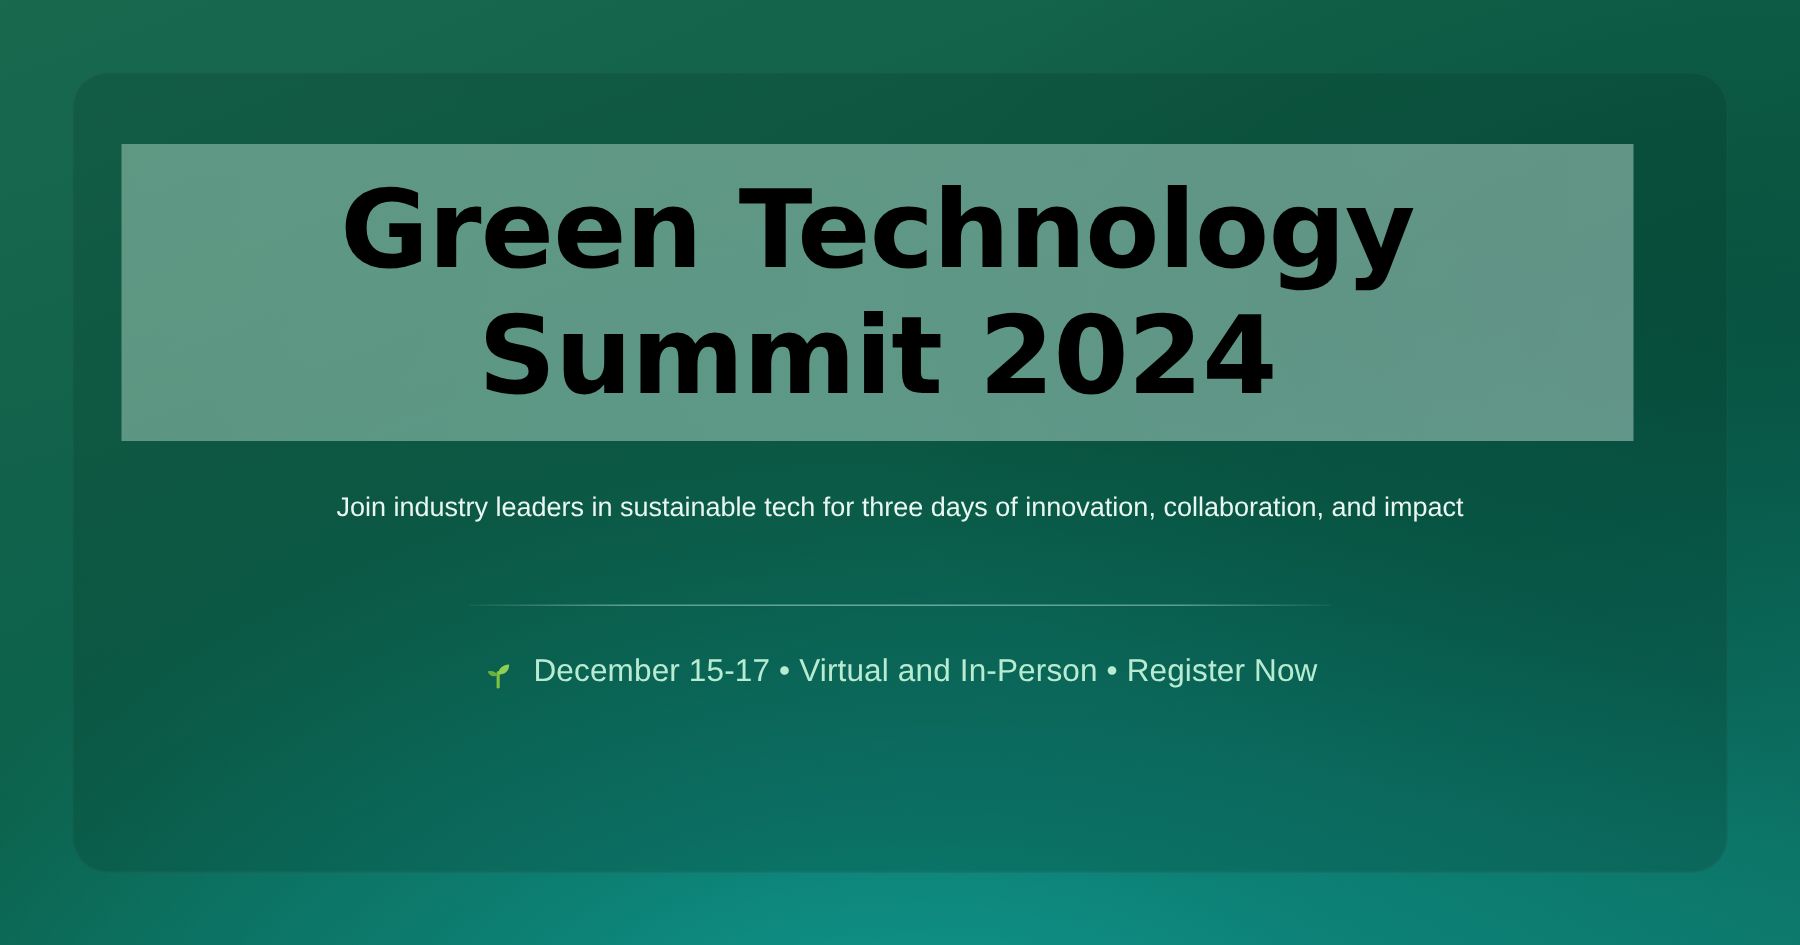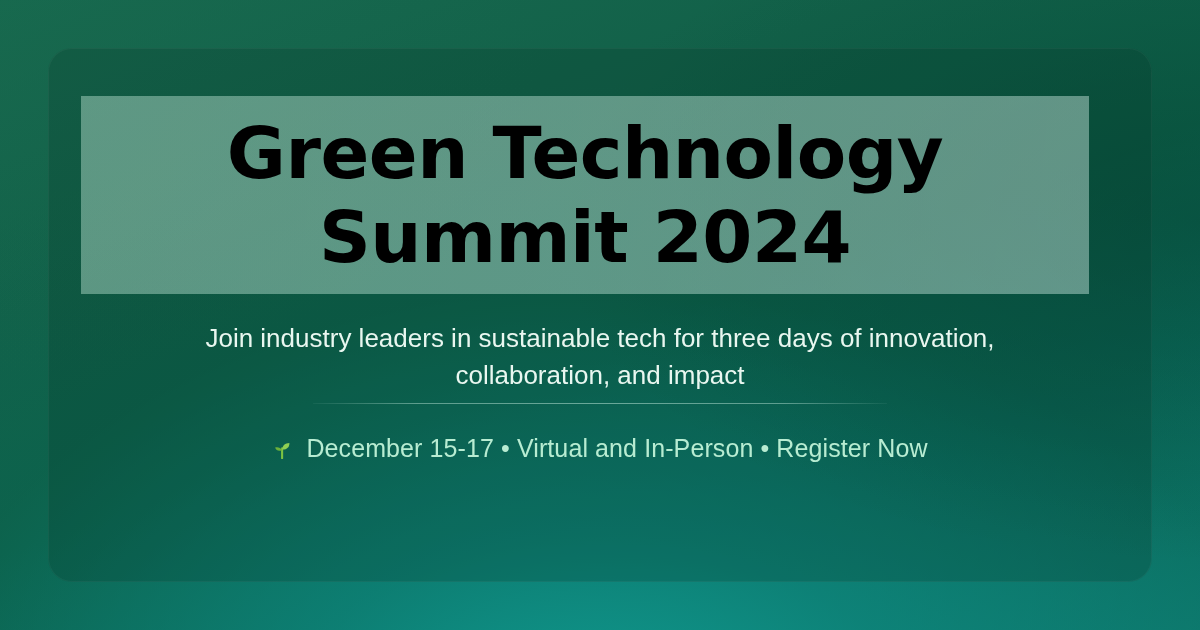--- a/index.html
+++ b/index.html
@@ -91,21 +91,21 @@
 
   
   #subtitle {
     position:absolute;
     left:48px;
     top:272px;
     width:1008px;
     color:#e9f7f0;
     font-family:"Liberation Sans", sans-serif;
     font-weight:400;
-    font-size:26px;
+    font-size:18px;
     line-height:37px;
     text-align:center;
     padding:0 40px;
   }
 
   
   #divider {
     position:absolute;
     left:265px;
     top:355px;
@@ -125,21 +125,21 @@
     left:48px;
     top:386px;
     width:1008px;
     display:flex;
     align-items:center;
     justify-content:center;
     gap:14px;
     color:#b8ecd2;
     font-family:"Liberation Sans", sans-serif;
     font-weight:400;
-    font-size:25px;
+    font-size:21px;
     line-height:28px;
     white-space:nowrap;
   }
 
   .seedling-icon {
     display:inline-block;
     width:20px;
     height:22px;
     position:relative;
     flex:0 0 auto;

